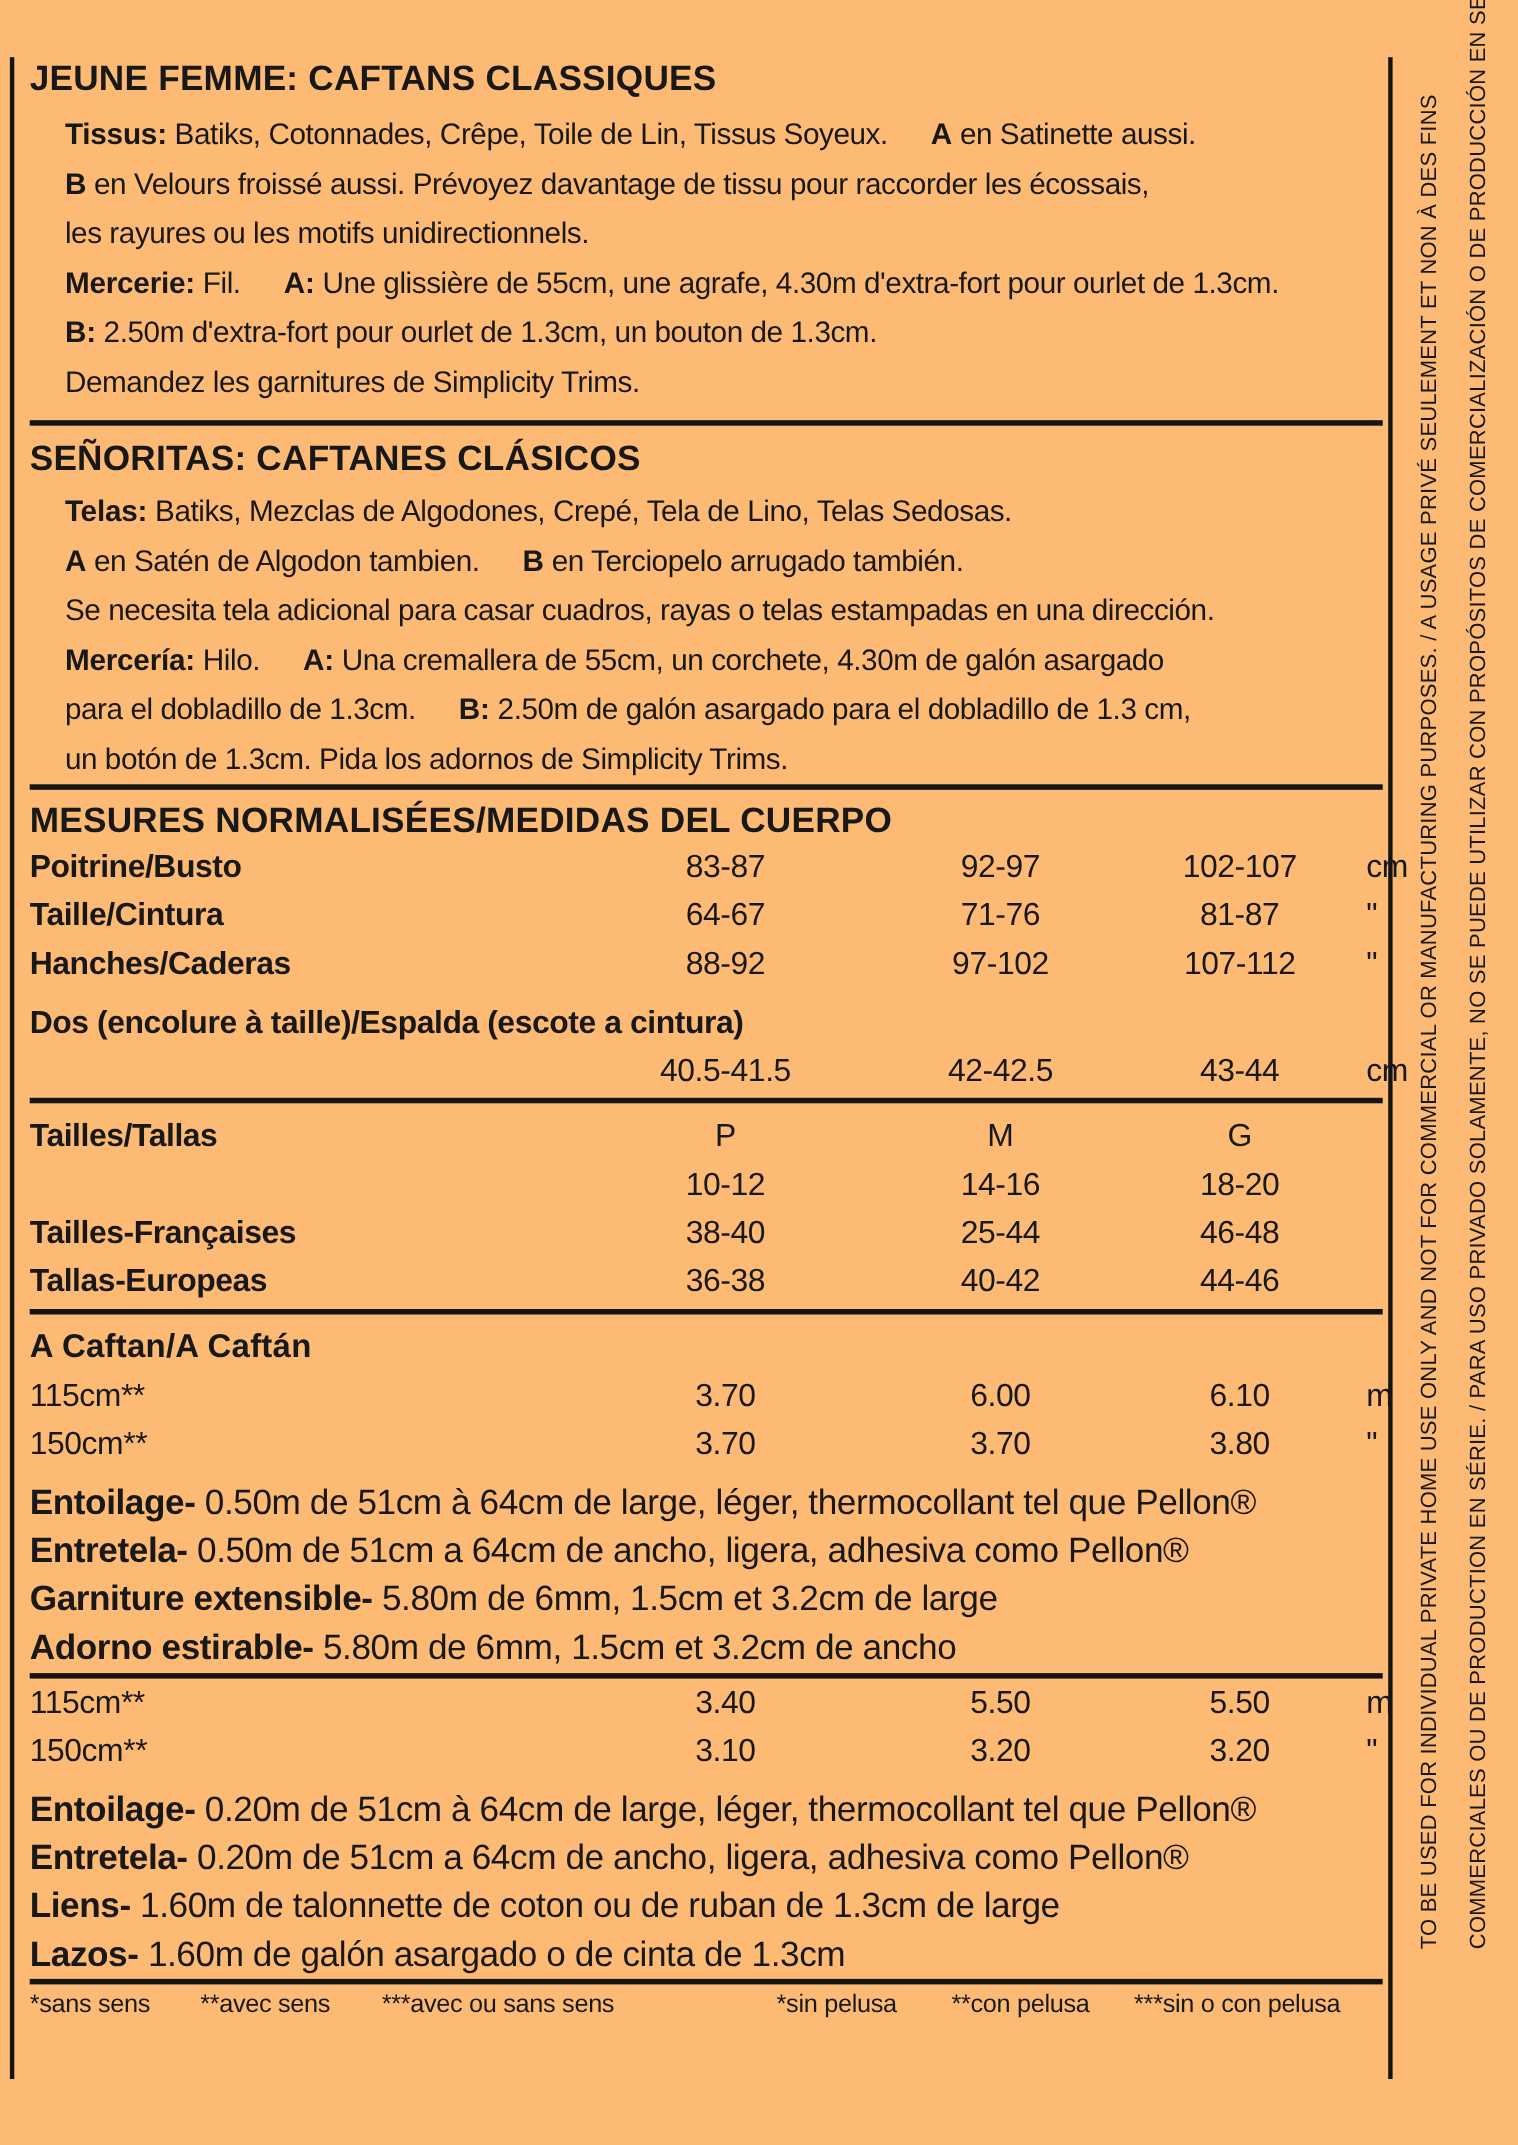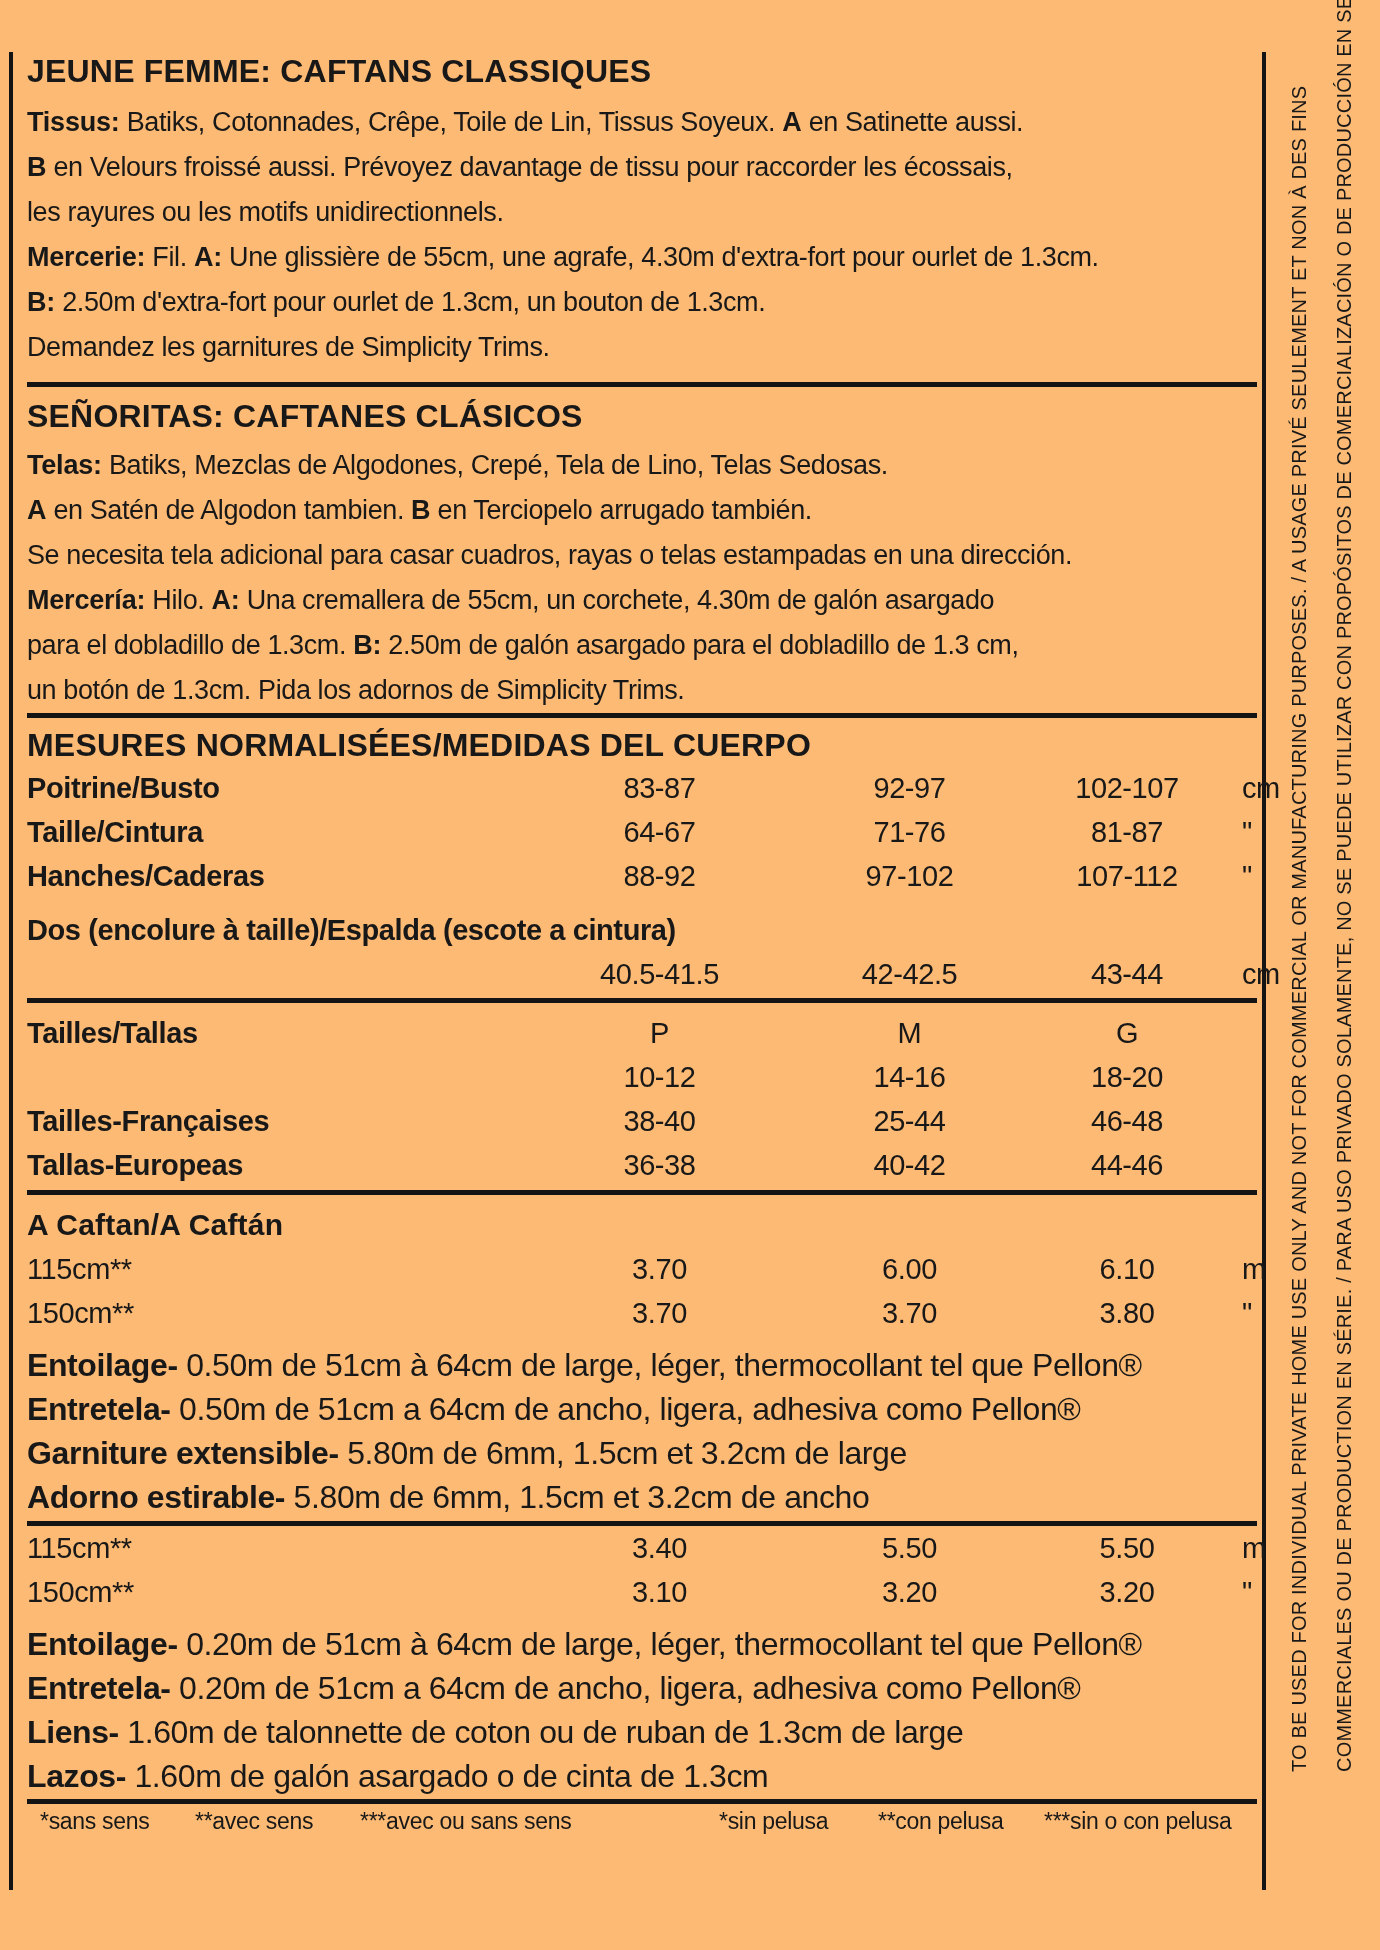--- a/index.html
+++ b/index.html
@@ -11,42 +11,42 @@
     font-family:"Liberation Sans", sans-serif;
     overflow:hidden;
   }
   .vborder{position:absolute;top:52px;height:1838px;width:4px;background:#141414;}
   .vborder.left{left:9px;}
   .vborder.right{left:1262px;}
   .content{position:absolute;left:27px;top:40px;width:1230px;}
   .h1{font-size:32px;font-weight:bold;line-height:46px;margin:8px 0 6px 0;white-space:nowrap;letter-spacing:.2px;}
   .h1.tight{margin:6px 0 4px 0;}
   .line{font-size:27px;line-height:45px;margin:0;white-space:nowrap;letter-spacing:-0.4px;}
-  .line b{letter-spacing:-0.2px;}
+  .line b{letter-spacing:-0.2px;margin-left:32px;}
   .rule{height:5px;background:#141414;}
   .r1{margin-top:12px;}
   .r2{margin-top:0;}
   .r3{margin-top:2px;}
   .r4{margin-top:3px;}
   .r5{margin-top:2px;}
   .r6{margin-top:1px;}
   .h2{font-size:32px;font-weight:bold;line-height:42px;margin:6px 0 0 0;white-space:nowrap;letter-spacing:.2px;}
   .h2.caftan{font-size:30px;line-height:44px;margin:8px 0 0 0;}
   .trow{display:grid;grid-template-columns:485px 255px 205px 190px 1fr;font-size:29px;line-height:44px;letter-spacing:-0.4px;gap:20px;}
   .trow .lbl{font-weight:bold;}
   .trow .lbl.plain{font-weight:normal;}
   .trow .val{text-align:center;}
   .trow .unit{text-align:right;padding-right:34px;}
   .trow.dos{margin-top:10px;}
   .trow.dos .lbl{grid-column:1 / -1;}
   .sizes-first{margin-top:8px;}
   .notes{margin-top:8px;}
   .note{font-size:32px;line-height:44px;margin:0;white-space:nowrap;letter-spacing:-0.4px;}
   .footnotes{position:relative;height:30px;margin-top:4px;font-size:23px;letter-spacing:-0.3px;}
-  .fn{position:absolute;top:0;white-space:nowrap;margin-left:13px;}
+  .fn{position:absolute;top:0;white-space:nowrap;}
   .fn.f0{left:0;}   .fn.f1{left:155px;text-align:right;} .fn.f2{left:320px;}
   .fn.f3{left:679px;}.fn.f4{left:838px;} .fn.f5{left:1004px;}
   .rot{
     position:absolute;
     transform:rotate(-90deg);
     transform-origin:0 0;
     white-space:nowrap;
     font-size:20px;
     line-height:24px;
     letter-spacing:.2px;

